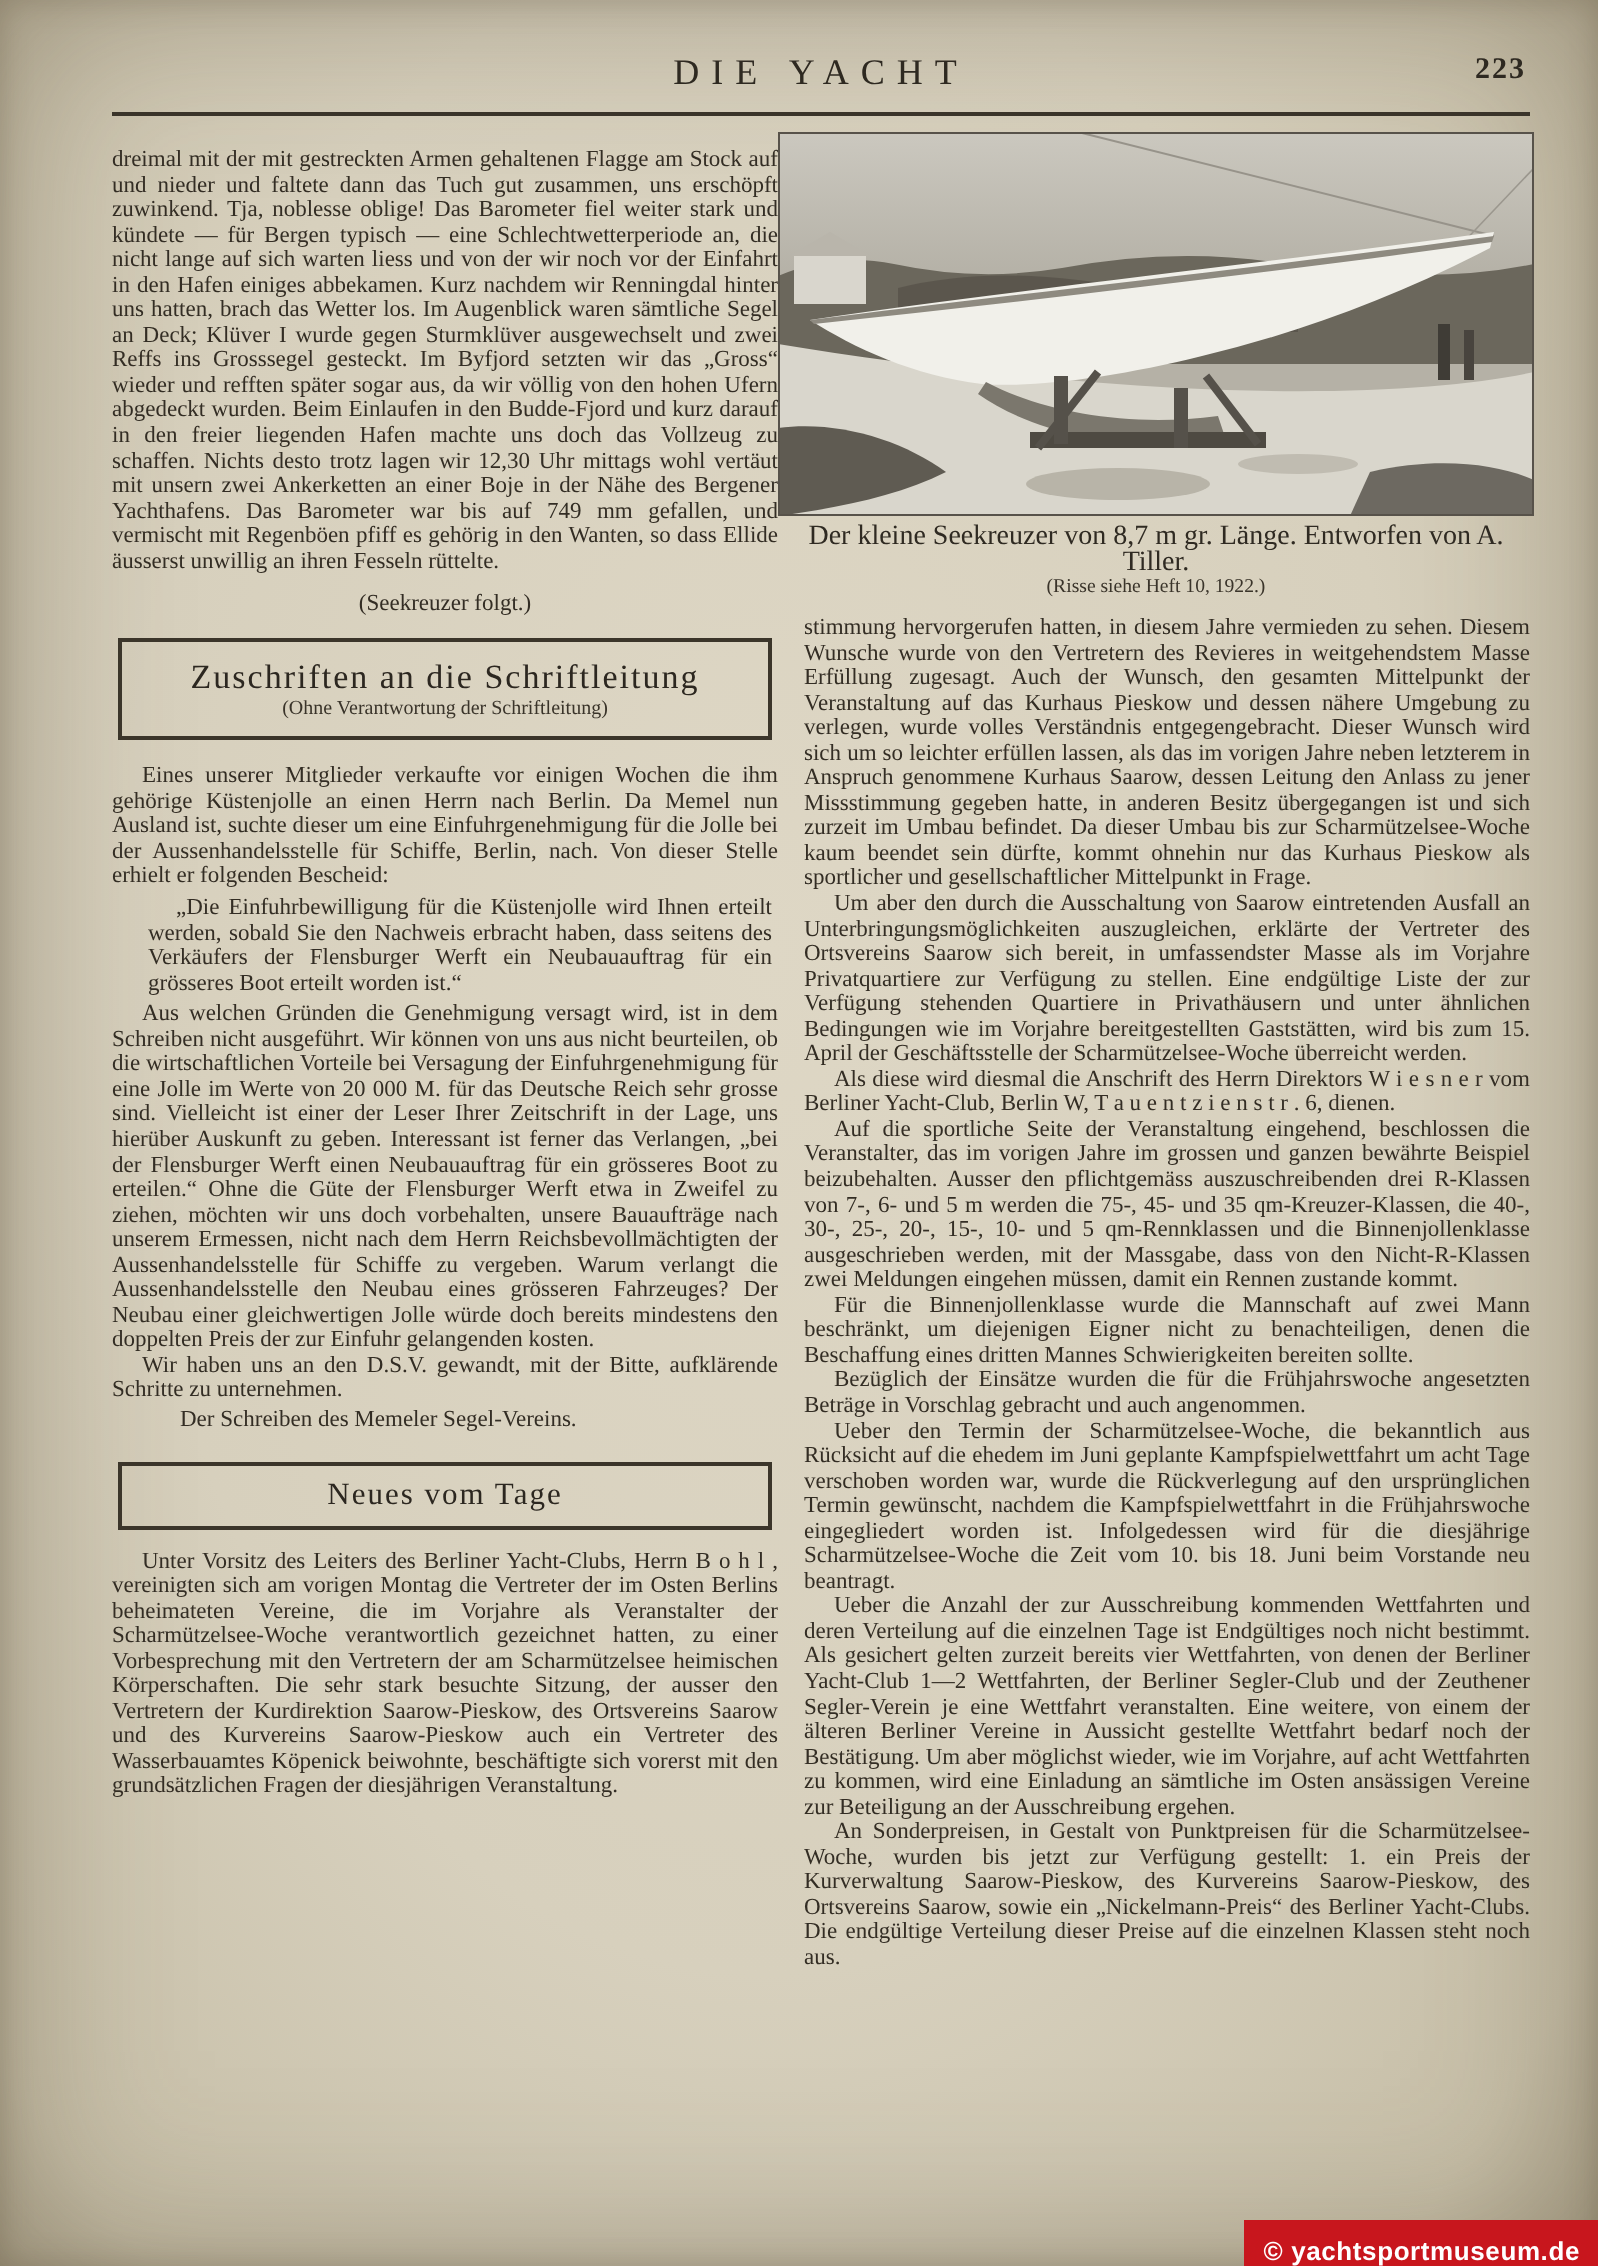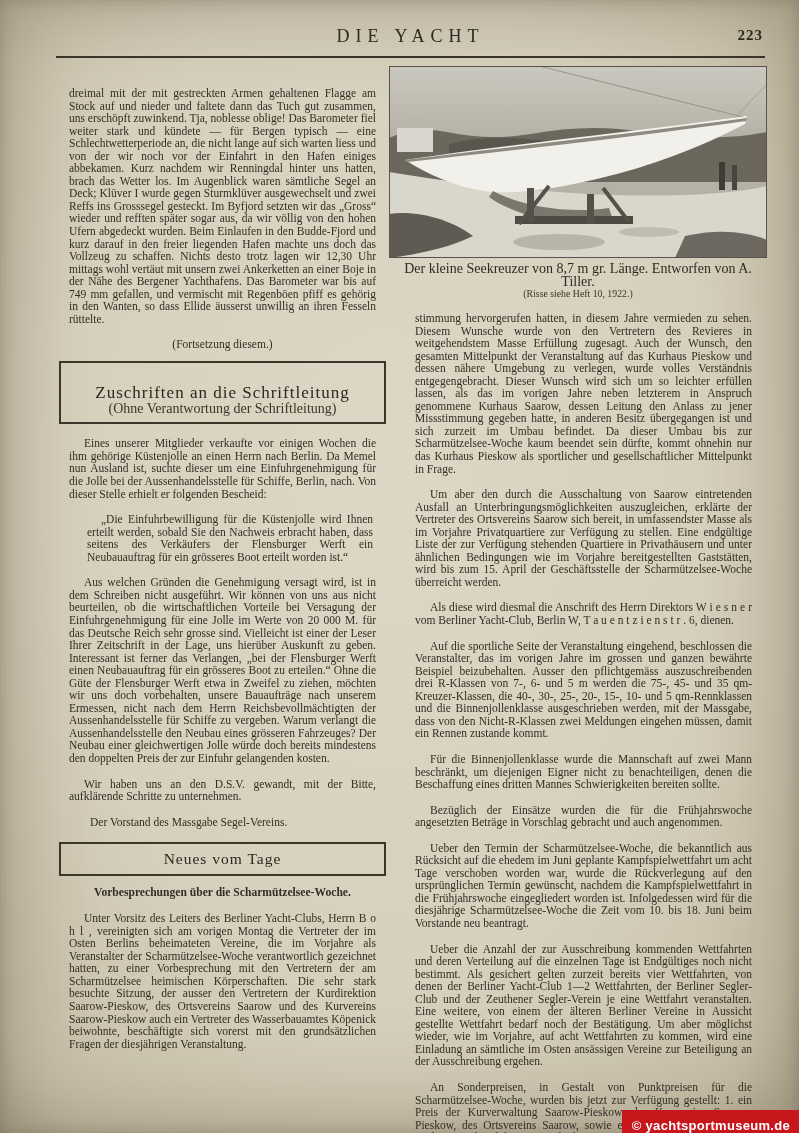--- a/index.html
+++ b/index.html
@@ -28,39 +28,39 @@
   .page-number{
     position:absolute;right:2px;top:1px;
     font-size:15px;font-weight:bold;color:#2e2921;letter-spacing:1px;
   }
   
   .col{position:absolute;top:74px;}
   .col-left{left:56px;width:333px;}
   .col-right{left:402px;width:363px;top:66px;}
   .body-text{
     font-size:11.5px;line-height:12.55px;
-    text-align:justify;margin:13px;
+    text-align:justify;margin:0;
   }
   .indent{text-indent:15px;}
   .quote{padding-left:18px;padding-right:3px;text-indent:14px;margin-top:3px;margin-bottom:3px;}
   .continuation-note{
     text-align:center;font-size:11.5px;margin:9px 0 11px;
   }
   
   .rule-box{
     border:2px solid #3b352a;
     text-align:center;
     margin:11px 3px 12px;
-    padding:20px 6px 7px;
+    padding:8px 6px 7px;
   }
   .rule-box .box-title{
     font-size:17px;letter-spacing:1px;color:#2c2720;line-height:19px;
   }
   .rule-box .box-subtitle{
-    font-size:14px;line-height:12px;color:#3a342a;margin-top:1px;
+    font-size:10px;line-height:12px;color:#3a342a;margin-top:1px;
   }
   .rule-box.small{padding:5px 6px 6px;margin:14px 3px 10px;}
   .rule-box.small .box-title{font-size:15.5px;}
   .sub-heading{
     text-align:center;font-weight:bold;font-size:11.6px;
     margin:4px 0 6px;
   }
   .signature-org{margin:2px 0 0;text-indent:34px;text-align:left;}
   .signature-person{margin:0 0 2px;text-indent:74px;text-align:left;}
   
@@ -93,38 +93,37 @@
 
 <div class="page">
 
   <div class="header">
     <span class="magazine-title">DIE YACHT</span>
     <span class="page-number">223</span>
   </div>
 
   <div class="col col-left">
     <p class="body-text">dreimal mit der mit gestreckten Armen gehaltenen Flagge am Stock auf und nieder und faltete dann das Tuch gut zusammen, uns erschöpft zuwinkend. Tja, noblesse oblige! Das Barometer fiel weiter stark und kündete — für Bergen typisch — eine Schlechtwetterperiode an, die nicht lange auf sich warten liess und von der wir noch vor der Einfahrt in den Hafen einiges abbekamen. Kurz nachdem wir Renningdal hinter uns hatten, brach das Wetter los. Im Augenblick waren sämtliche Segel an Deck; Klüver I wurde gegen Sturmklüver ausgewechselt und zwei Reffs ins Grosssegel gesteckt. Im Byfjord setzten wir das „Gross“ wieder und refften später sogar aus, da wir völlig von den hohen Ufern abgedeckt wurden. Beim Einlaufen in den Budde-Fjord und kurz darauf in den freier liegenden Hafen machte uns doch das Vollzeug zu schaffen. Nichts desto trotz lagen wir 12,30 Uhr mittags wohl vertäut mit unsern zwei Ankerketten an einer Boje in der Nähe des Bergener Yachthafens. Das Barometer war bis auf 749 mm gefallen, und vermischt mit Regenböen pfiff es gehörig in den Wanten, so dass Ellide äusserst unwillig an ihren Fesseln rüttelte.</p>
-    <p class="continuation-note">(Fortsetzung diesem.)</p>
+    <p class="continuation-note">(Seekreuzer folgt.)</p>
 
     <div class="rule-box">
       <div class="box-title">Zuschriften an die Schriftleitung</div>
       <div class="box-subtitle">(Ohne Verantwortung der Schriftleitung)</div>
     </div>
 
     <p class="body-text indent">Eines unserer Mitglieder verkaufte vor einigen Wochen die ihm gehörige Küstenjolle an einen Herrn nach Berlin. Da Memel nun Ausland ist, suchte dieser um eine Einfuhrgenehmigung für die Jolle bei der Aussenhandelsstelle für Schiffe, Berlin, nach. Von dieser Stelle erhielt er folgenden Bescheid:</p>
     <p class="body-text quote">„Die Einfuhrbewilligung für die Küstenjolle wird Ihnen erteilt werden, sobald Sie den Nachweis erbracht haben, dass seitens des Verkäufers der Flensburger Werft ein Neubauauftrag für ein grösseres Boot erteilt worden ist.“</p>
     <p class="body-text indent">Aus welchen Gründen die Genehmigung versagt wird, ist in dem Schreiben nicht ausgeführt. Wir können von uns aus nicht beurteilen, ob die wirtschaftlichen Vorteile bei Versagung der Einfuhrgenehmigung für eine Jolle im Werte von 20 000 M. für das Deutsche Reich sehr grosse sind. Vielleicht ist einer der Leser Ihrer Zeitschrift in der Lage, uns hierüber Auskunft zu geben. Interessant ist ferner das Verlangen, „bei der Flensburger Werft einen Neubauauftrag für ein grösseres Boot zu erteilen.“ Ohne die Güte der Flensburger Werft etwa in Zweifel zu ziehen, möchten wir uns doch vorbehalten, unsere Bauaufträge nach unserem Ermessen, nicht nach dem Herrn Reichsbevollmächtigten der Aussenhandelsstelle für Schiffe zu vergeben. Warum verlangt die Aussenhandelsstelle den Neubau eines grösseren Fahrzeuges? Der Neubau einer gleichwertigen Jolle würde doch bereits mindestens den doppelten Preis der zur Einfuhr gelangenden kosten.</p>
     <p class="body-text indent">Wir haben uns an den D.S.V. gewandt, mit der Bitte, aufklärende Schritte zu unternehmen.</p>
-    <p class="body-text signature-org">Der Vorstand des Massgabe Segel-Vereins.</p>
+    <p class="body-text signature-org">Der Schreiben des Memeler Segel-Vereins.</p>
 
     <div class="rule-box small">
       <div class="box-title">Neues vom Tage</div>
     </div>
 
-    <p class="sub-heading">Vorbesprechungen über die Scharmützelsee-Woche.</p>
     <p class="body-text indent">Unter Vorsitz des Leiters des Berliner Yacht-Clubs, Herrn B o h l , vereinigten sich am vorigen Montag die Vertreter der im Osten Berlins beheimateten Vereine, die im Vorjahre als Veranstalter der Scharmützelsee-Woche verantwortlich gezeichnet hatten, zu einer Vorbesprechung mit den Vertretern der am Scharmützelsee heimischen Körperschaften. Die sehr stark besuchte Sitzung, der ausser den Vertretern der Kurdirektion Saarow-Pieskow, des Ortsvereins Saarow und des Kurvereins Saarow-Pieskow auch ein Vertreter des Wasserbauamtes Köpenick beiwohnte, beschäftigte sich vorerst mit den grundsätzlichen Fragen der diesjährigen Veranstaltung.</p>
   </div>
 
   <div class="col col-right">
 
     <div class="photo-block">
       <svg class="photo-frame" viewBox="0 0 378 192" xmlns="http://www.w3.org/2000/svg" role="img">
         <defs>
           <linearGradient id="sky" x1="0" y1="0" x2="0" y2="1">
             <stop offset="0" stop-color="#cbc8bf"></stop>

